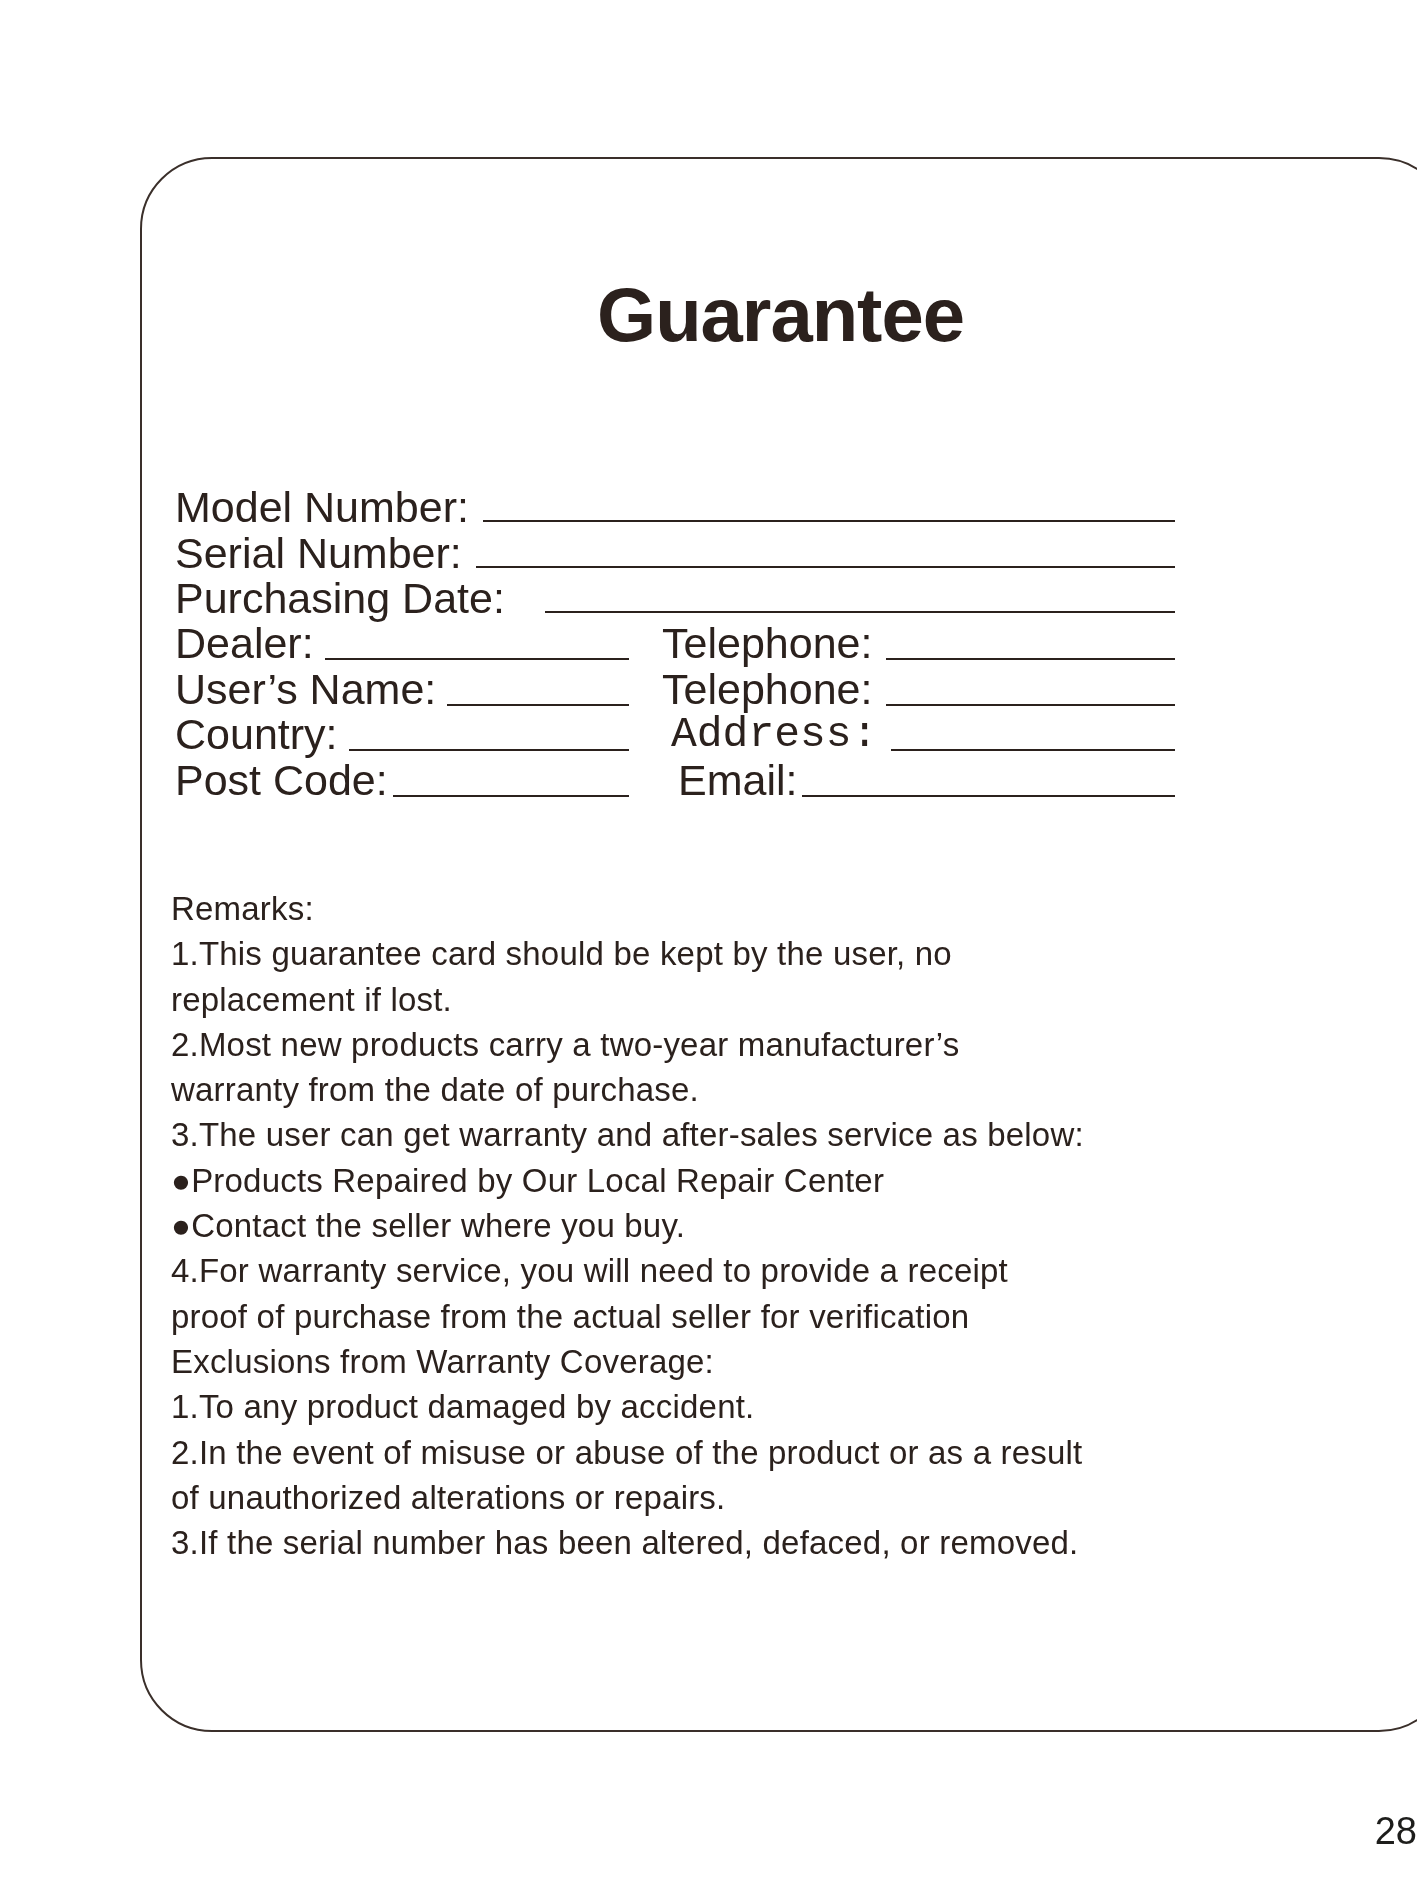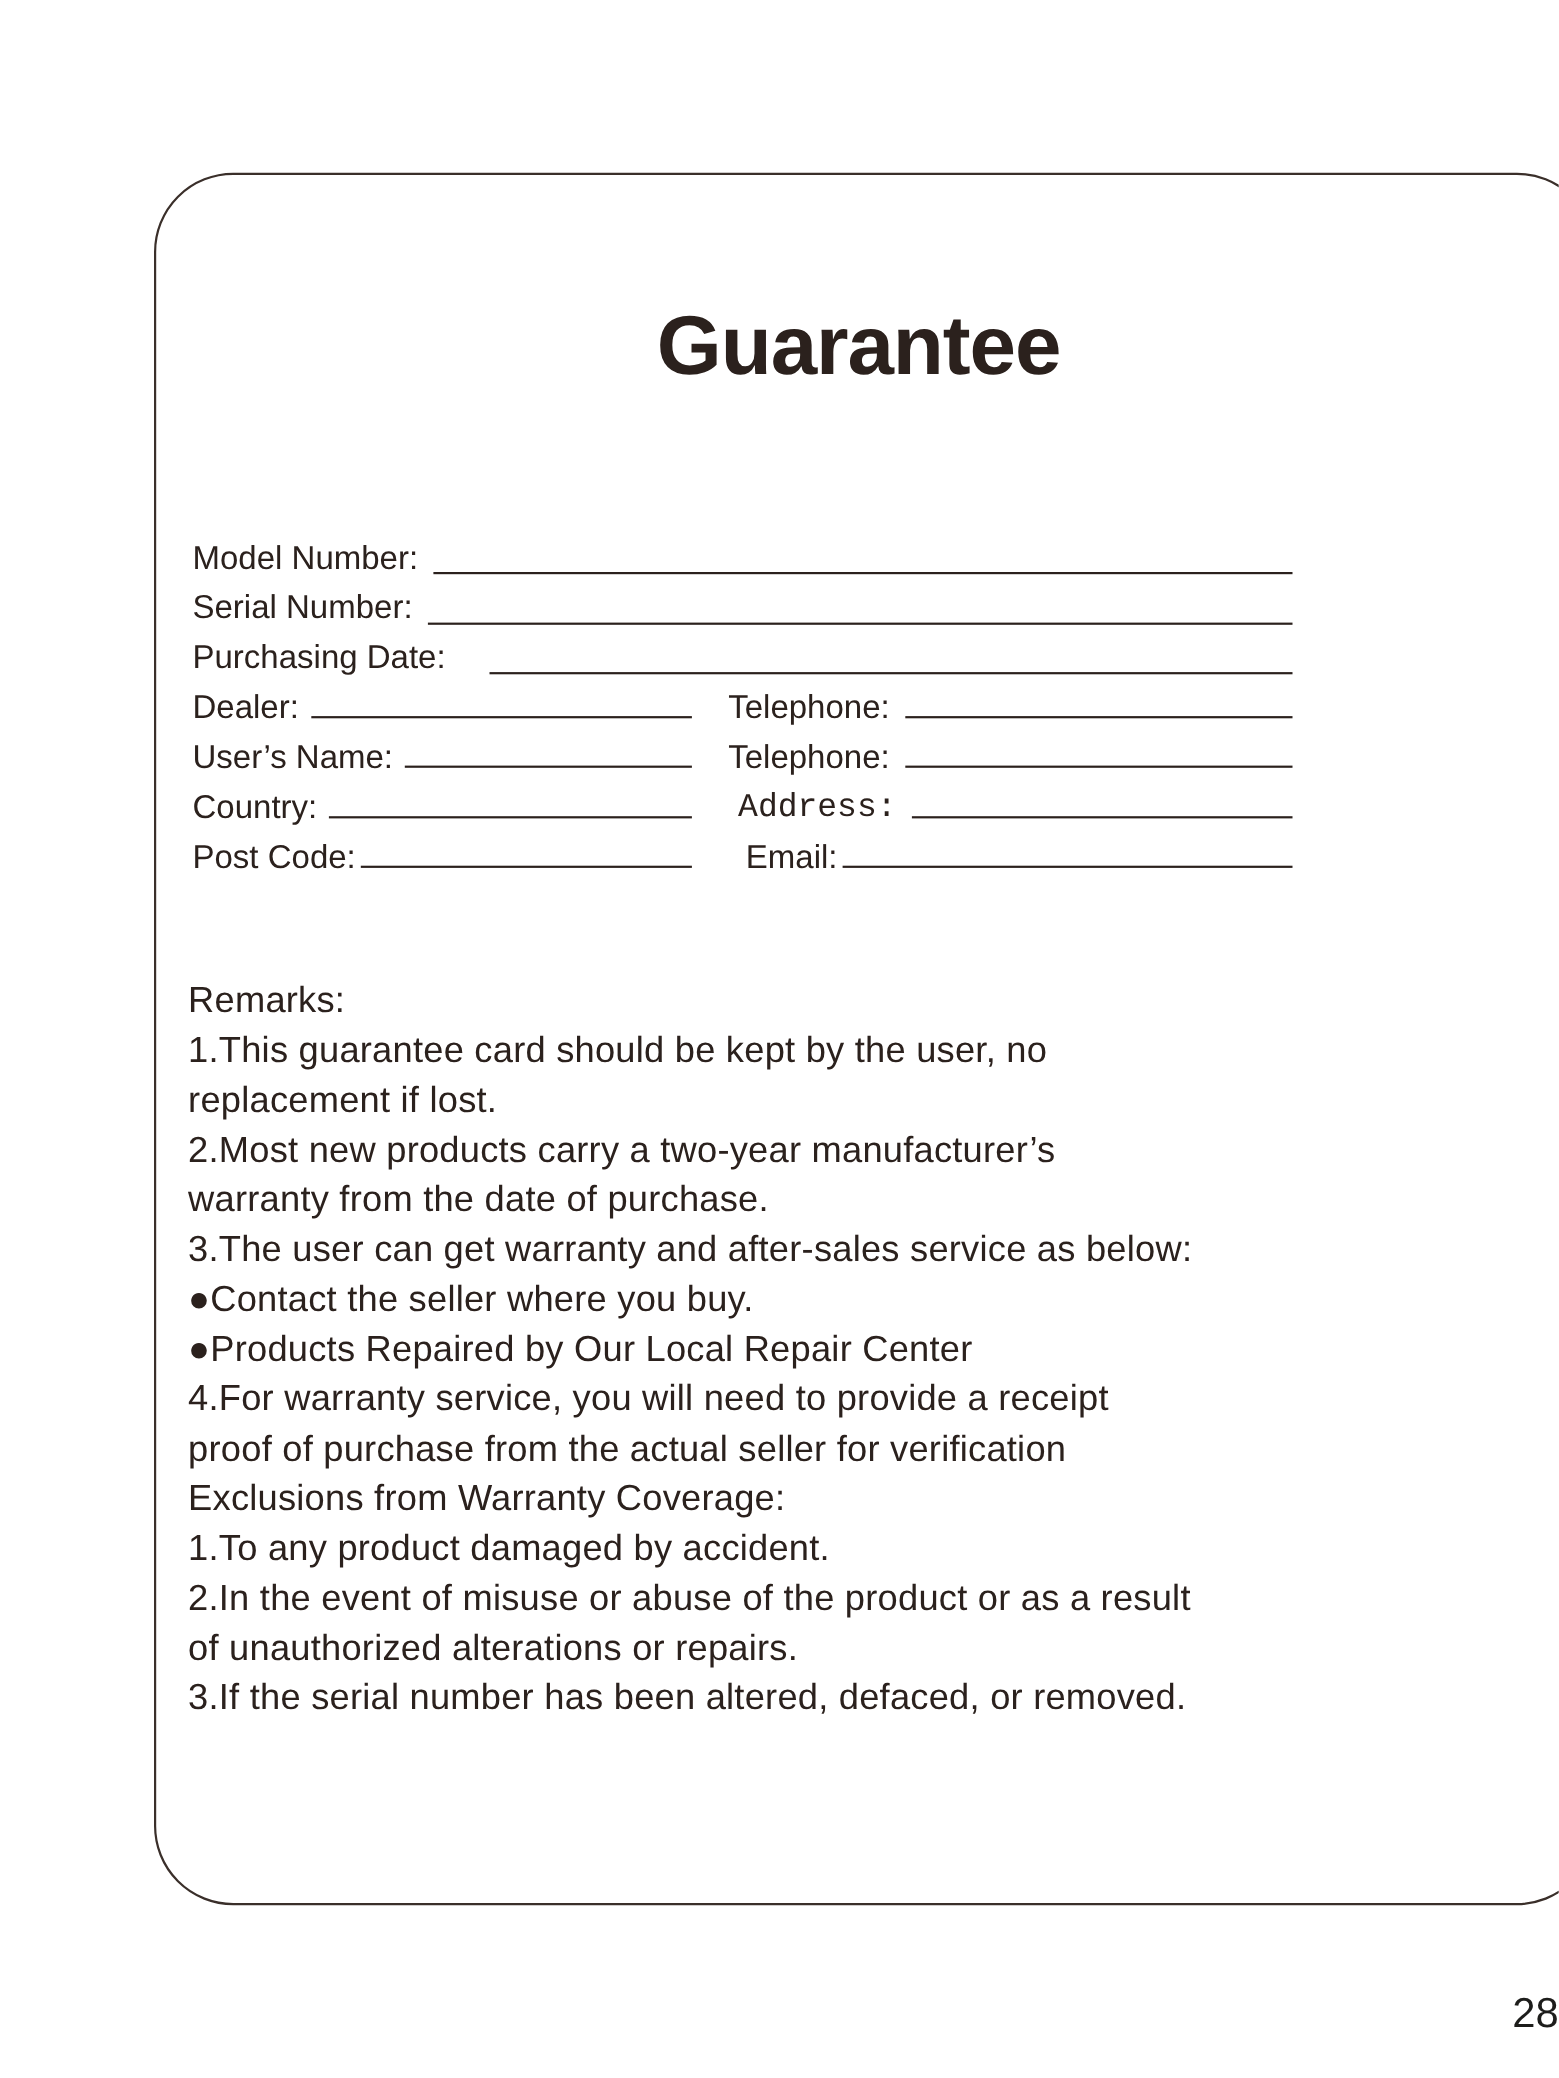--- a/index.html
+++ b/index.html
@@ -37,21 +37,21 @@
     line-height: 84px;
     font-weight: 800;
     letter-spacing: -1px;
     color: #2b211d;
   }
   .form {
     position: absolute;
     left: 33px;
     top: 326px;
     width: 1000px;
-    font-size: 30px;
+    font-size: 43px;
   }
   .row {
     display: flex;
     height: 45.4px;
     align-items: center;
     white-space: nowrap;
   }
   .label { flex: 0 0 auto; }
   .line {
     flex: 1 1 auto;
@@ -170,22 +170,22 @@
 
     </div>
 
     <div class="remarks">
       <div>Remarks:</div>
       <div>1.This guarantee card should be kept by the user, no</div>
       <div>replacement if lost.</div>
       <div>2.Most new products carry a two-year manufacturer’s</div>
       <div>warranty from the date of purchase.</div>
       <div>3.The user can get warranty and after-sales service as below:</div>
+      <div>●Products Repaired by Our Local Repair Center</div>
       <div>●Contact the seller where you buy.</div>
-      <div>●Products Repaired by Our Local Repair Center</div>
       <div>4.For warranty service, you will need to provide a receipt</div>
       <div>proof of purchase from the actual seller for verification</div>
       <div>Exclusions from Warranty Coverage:</div>
       <div>1.To any product damaged by accident.</div>
       <div>2.In the event of misuse or abuse of the product or as a result</div>
       <div>of unauthorized alterations or repairs.</div>
       <div>3.If the serial number has been altered, defaced, or removed.</div>
     </div>
 
   </div>

